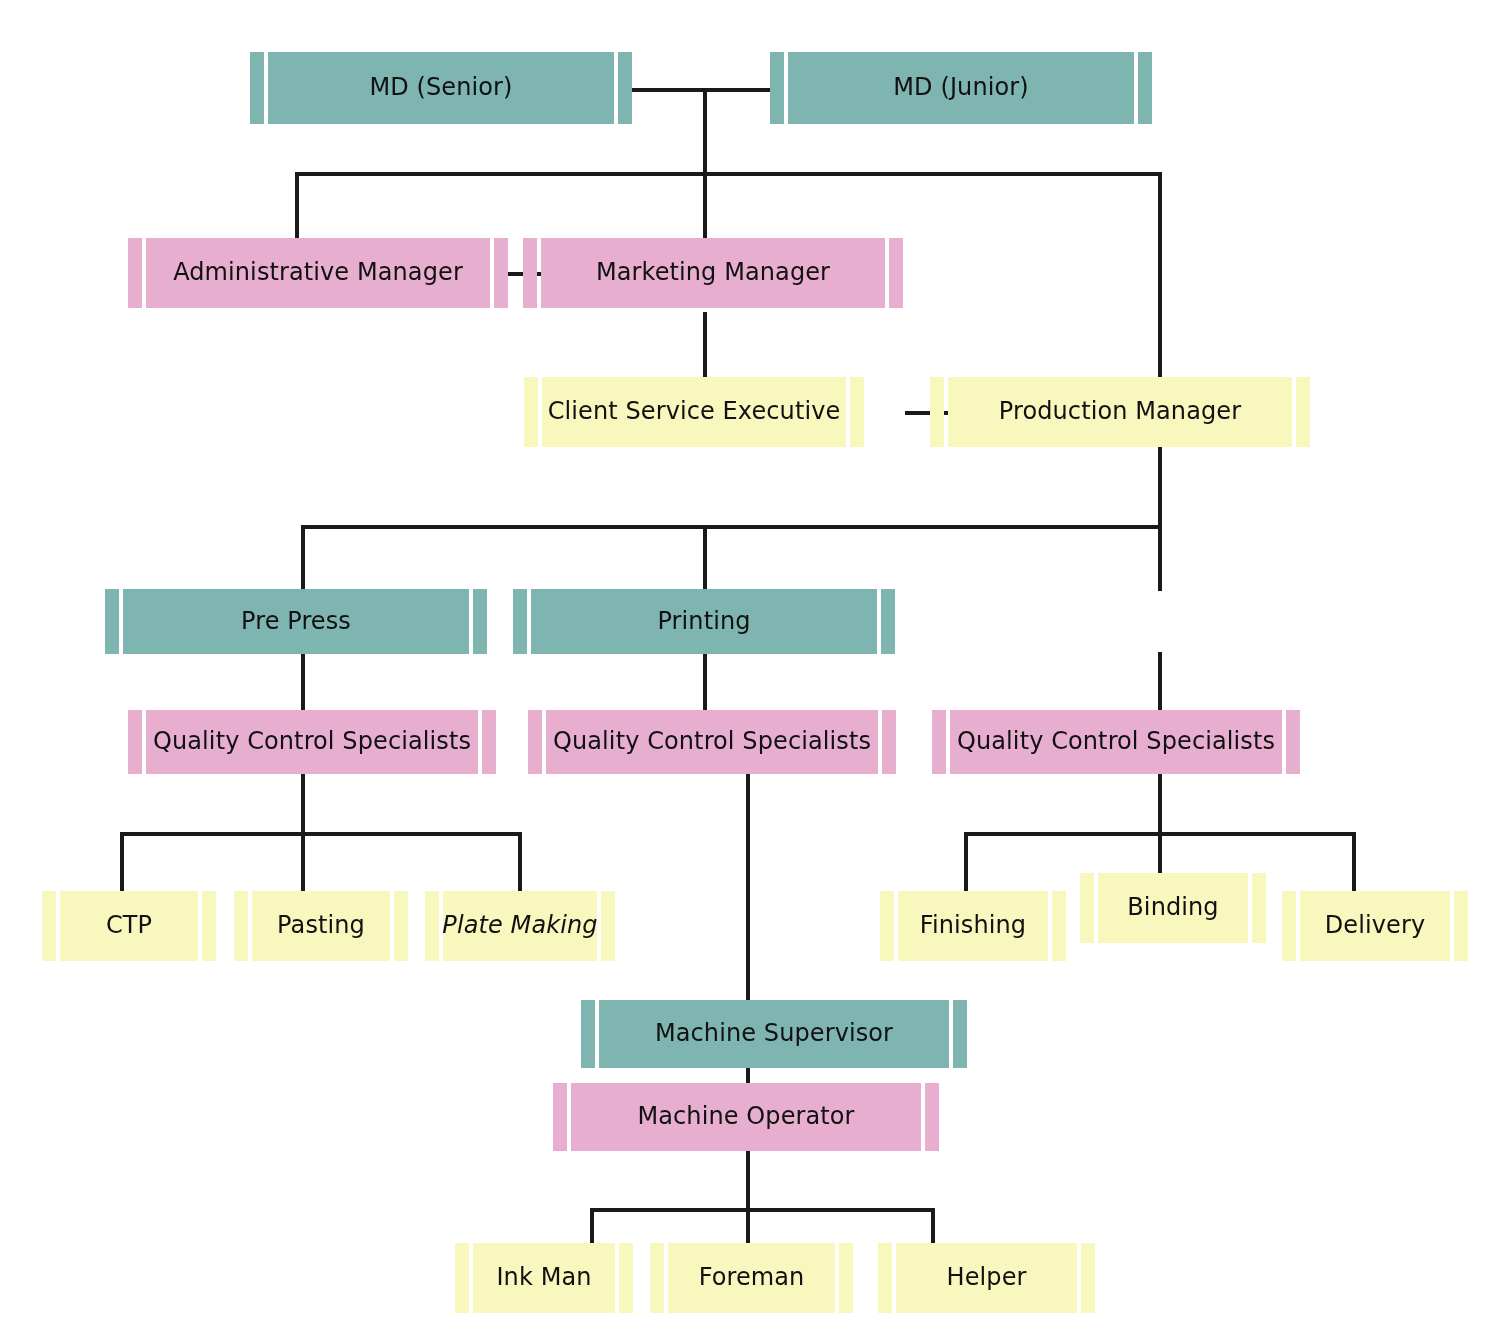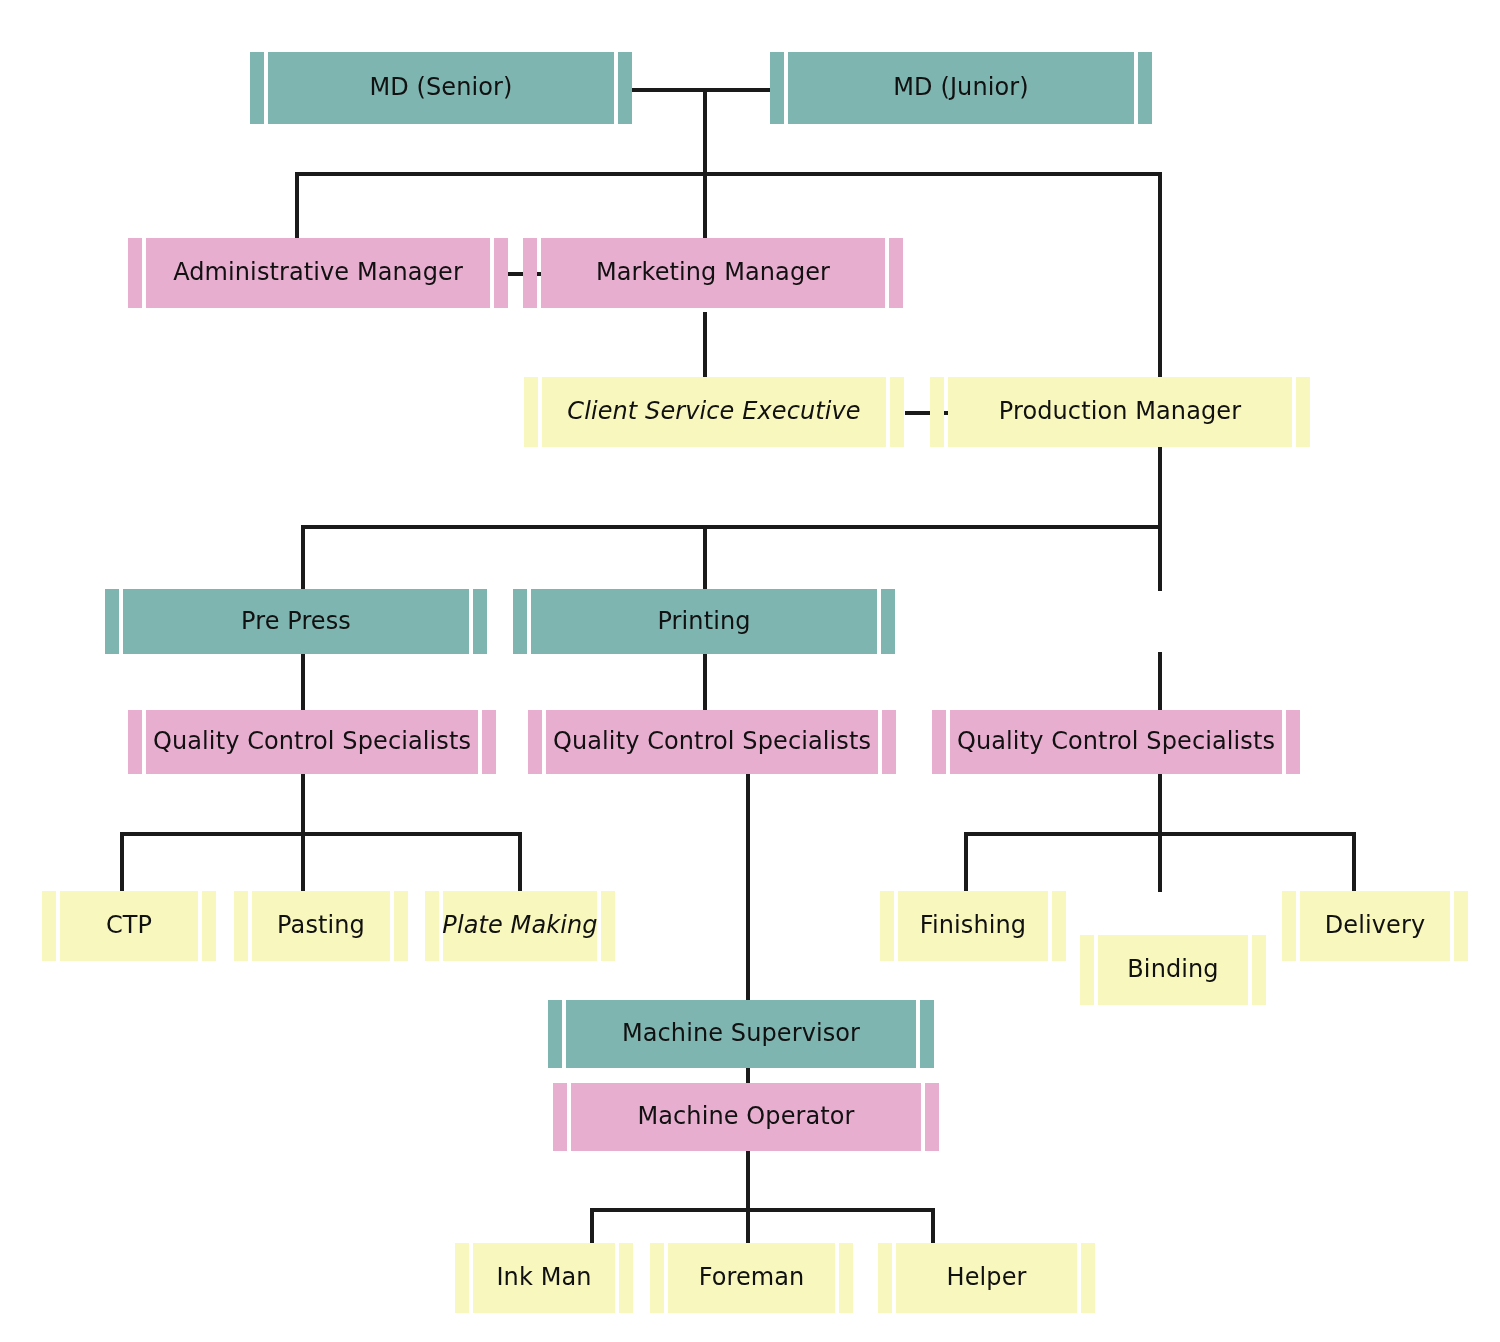--- a/index.html
+++ b/index.html
@@ -153,21 +153,21 @@
   </div>
 
   <div class="node pink" style="left:523px; top:238px; width:380px; height:70px;">
     <span class="sidebar-left"></span>
     <span class="sidebar-right"></span>
     <span class="body">
       <span class="label">Marketing Manager</span>
     </span>
   </div>
 
-  <div class="node yellow" style="left:524px; top:377px; width:380px; height:70px;font-style:italic;">
+  <div class="node yellow" style="left:524px; top:377px; width:340px; height:70px;">
     <span class="sidebar-left"></span>
     <span class="sidebar-right"></span>
     <span class="body">
       <span class="label">Client Service Executive</span>
     </span>
   </div>
 
   <div class="node yellow" style="left:930px; top:377px; width:380px; height:70px;">
     <span class="sidebar-left"></span>
     <span class="sidebar-right"></span>
@@ -242,37 +242,37 @@
   </div>
 
   <div class="node yellow" style="left:880px; top:891px; width:186px; height:70px;padding-left:12px;">
     <span class="sidebar-left"></span>
     <span class="sidebar-right"></span>
     <span class="body">
       <span class="label">Finishing</span>
     </span>
   </div>
 
-  <div class="node yellow" style="left:1080px; top:935px; width:186px; height:70px;">
+  <div class="node yellow" style="left:1080px; top:873px; width:186px; height:70px;">
     <span class="sidebar-left"></span>
     <span class="sidebar-right"></span>
     <span class="body">
       <span class="label">Binding</span>
     </span>
   </div>
 
   <div class="node yellow" style="left:1282px; top:891px; width:186px; height:70px;">
     <span class="sidebar-left"></span>
     <span class="sidebar-right"></span>
     <span class="body">
       <span class="label">Delivery</span>
     </span>
   </div>
 
-  <div class="node teal" style="left:548px; top:1000px; width:386px; height:68px;">
+  <div class="node teal" style="left:581px; top:1000px; width:386px; height:68px;">
     <span class="sidebar-left"></span>
     <span class="sidebar-right"></span>
     <span class="body">
       <span class="label">Machine Supervisor</span>
     </span>
   </div>
 
   <div class="node pink" style="left:553px; top:1083px; width:386px; height:68px;">
     <span class="sidebar-left"></span>
     <span class="sidebar-right"></span>

